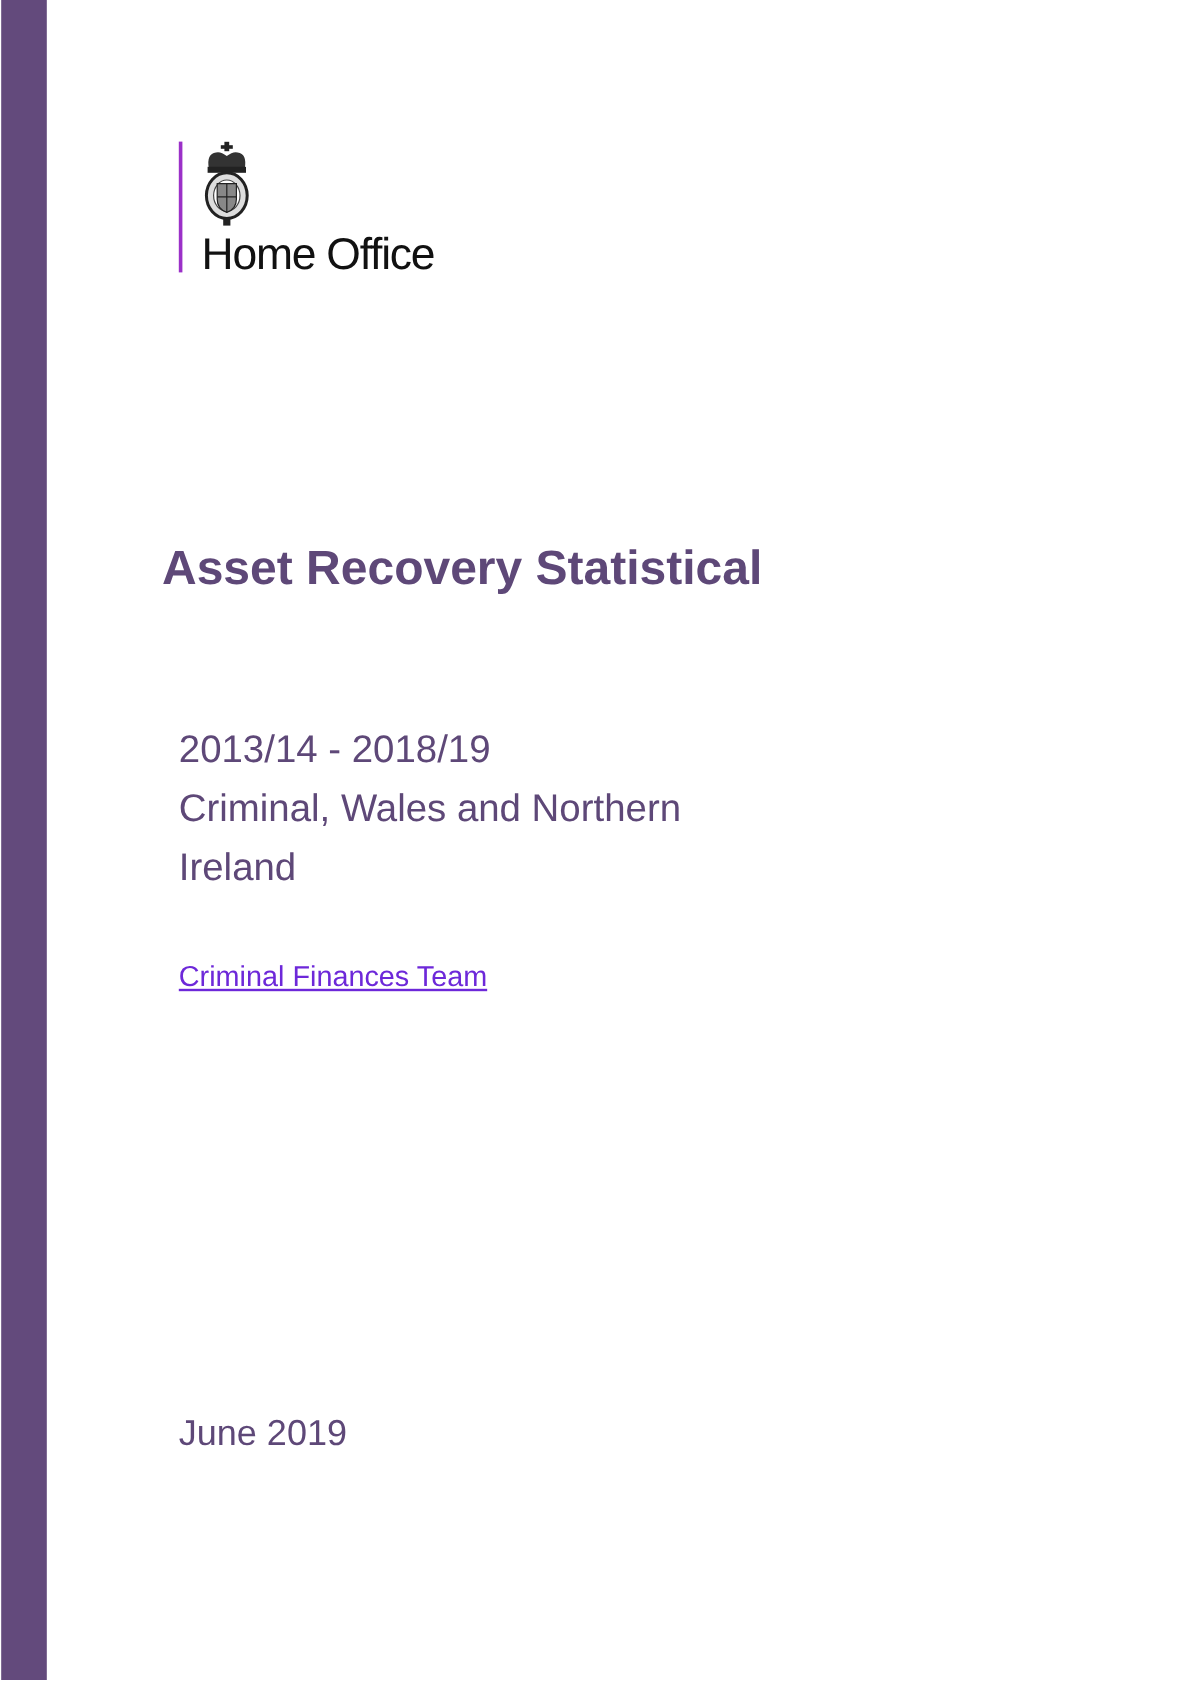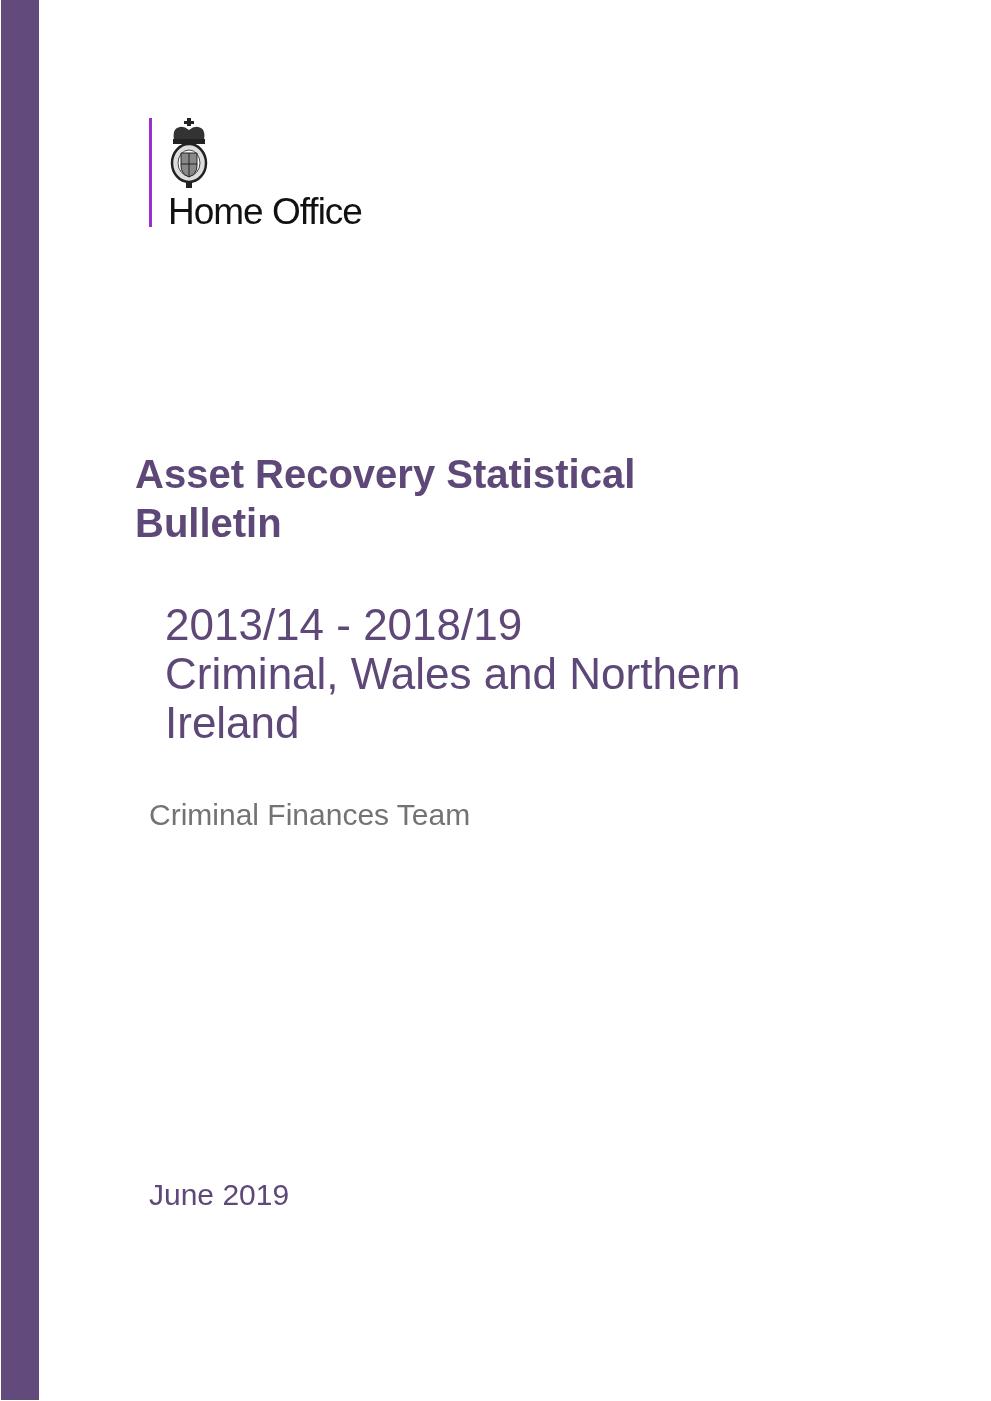--- a/index.html
+++ b/index.html
@@ -17,26 +17,26 @@
   .crest { position: absolute; left: 18px; top: 0; width: 46px; height: 72px; }
   .logo-text {
     position: absolute; left: 20px; top: 74px;
     font-size: 37px; color: #111111; letter-spacing: -1px; line-height: 40px; white-space: nowrap;
   }
   .title {
     position: absolute; left: 135px; top: 450px; width: 700px;
     font-size: 40px; font-weight: bold; color: #5e4878; line-height: 49px; margin: 0;
   }
   .subtitle {
-    position: absolute; left: 165px; top: 600px; width: 700px;
-    font-size: 44px; color: #5e4878; line-height: 49px;
+    position: absolute; left: 149px; top: 600px; width: 700px;
+    font-size: 32px; color: #5e4878; line-height: 49px;
   }
   .team {
     position: absolute; left: 149px; top: 797px;
-    font-size: 30px; color: #737373; line-height: 36px; white-space: nowrap;
+    font-size: 24px; color: #6d28d9; line-height: 36px; white-space: nowrap; text-decoration: underline;
   }
   .date {
     position: absolute; left: 149px; top: 1177px;
     font-size: 30px; color: #5e4878; line-height: 36px; white-space: nowrap;
   }
 </style>
 </head>
 <body>
 
 <div class="side-bar"></div>
@@ -57,21 +57,20 @@
     <line x1="23" y1="35" x2="23" y2="59" stroke="#222" stroke-width="1"></line>
     <line x1="15" y1="46" x2="31" y2="46" stroke="#222" stroke-width="1"></line>
 
     <rect x="20" y="63" width="6" height="7" fill="#222"></rect>
   </svg>
   <div class="logo-text">Home Office</div>
 </div>
 
 <h1 class="title">
   <span>Asset Recovery Statistical</span><br>
-  <span>Bulletin</span>
 </h1>
 
 <div class="subtitle">
   <span>2013/14 - 2018/19</span><br>
   <span>Criminal, Wales and Northern</span><br>
   <span>Ireland</span>
 </div>
 
 <div class="team">Criminal Finances Team</div>
 

